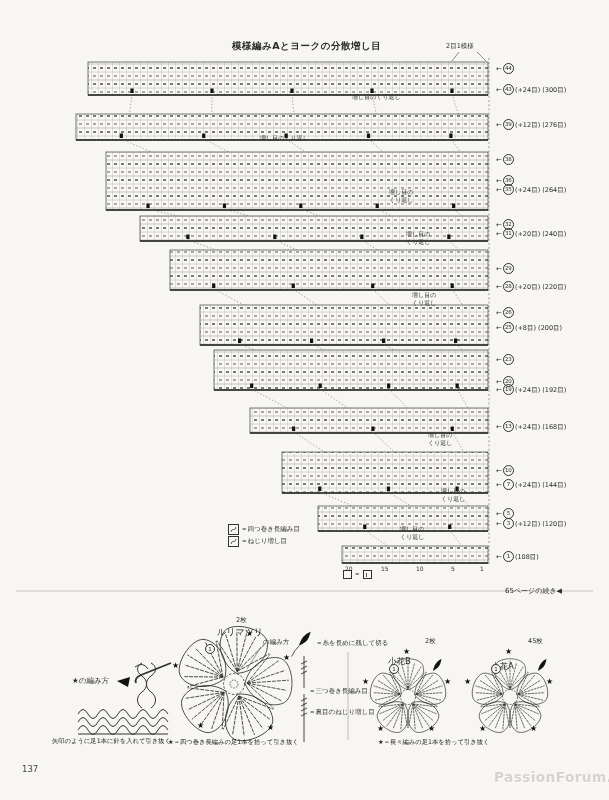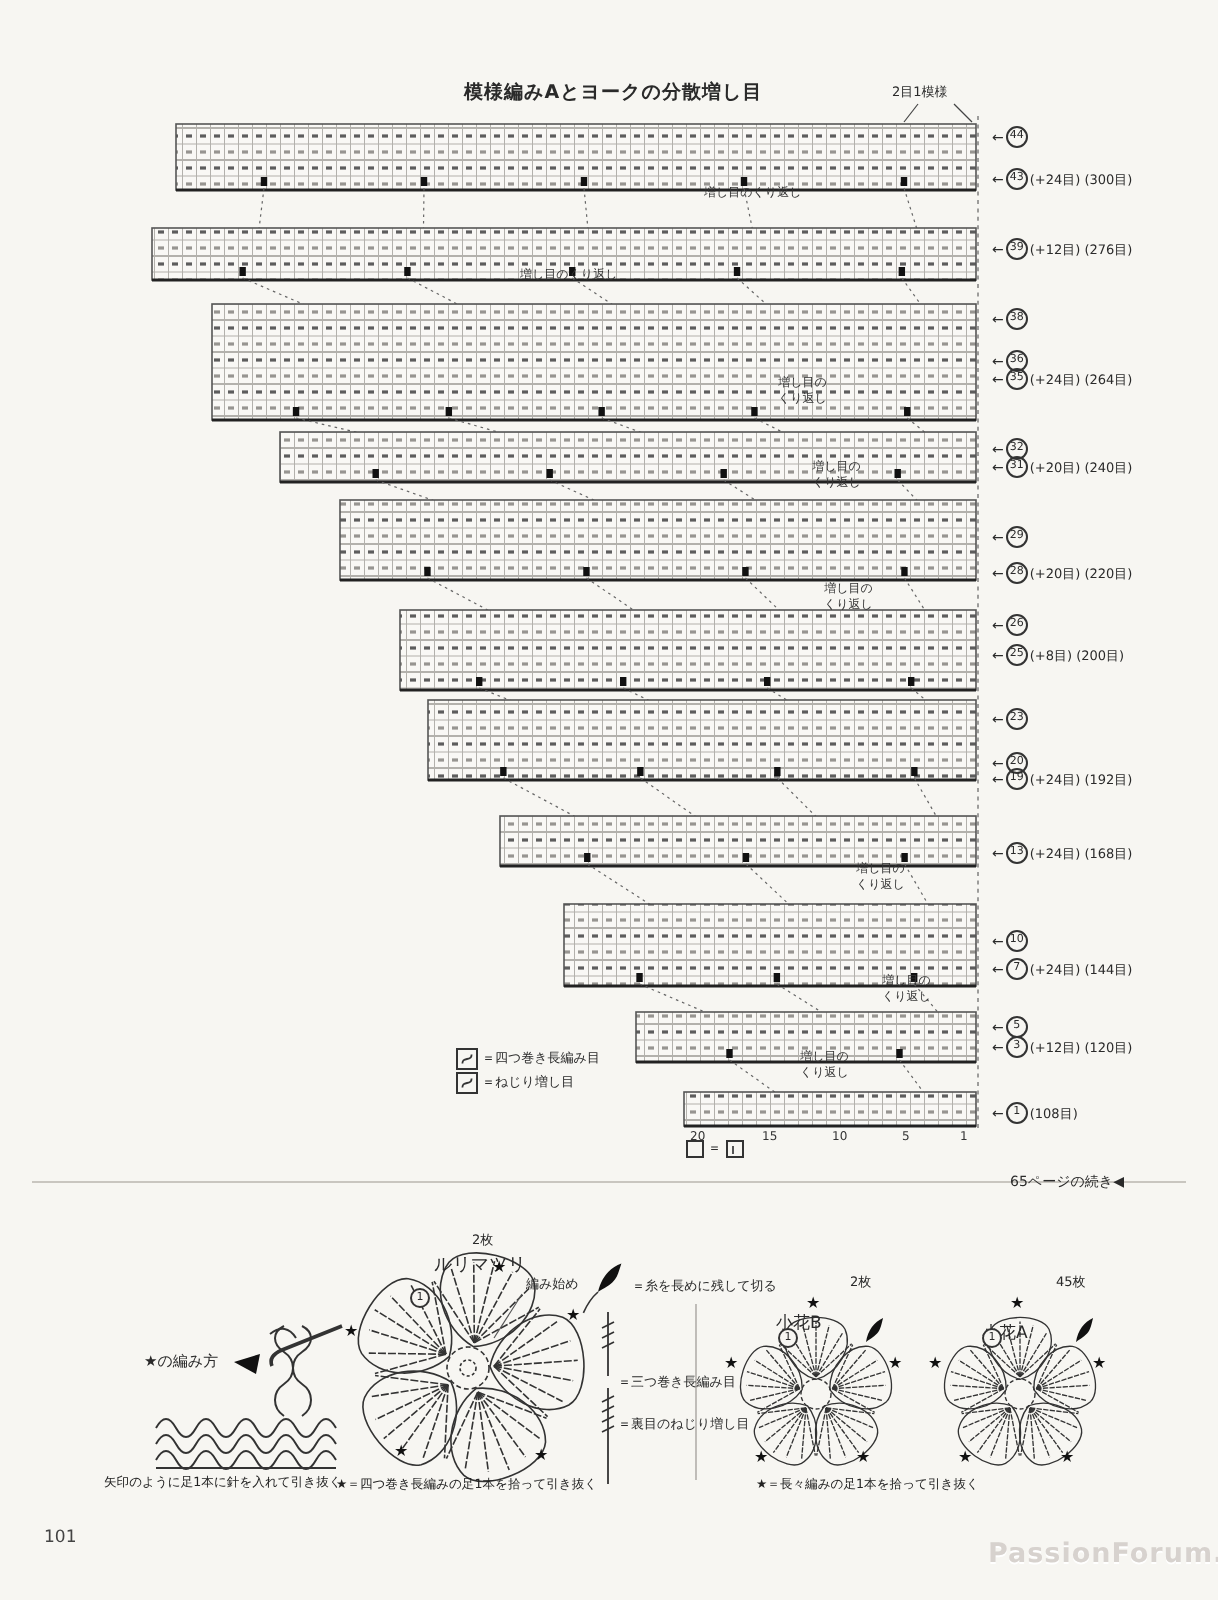--- a/index.html
+++ b/index.html
@@ -396,21 +396,21 @@
   </div>
 
   <div class="t" style="left:505px;top:586px;font-size:7px">65ページの続き◀</div>
 
   <div class="t name" style="left:217px;top:603px;font-size:9px">ルリマツリ</div>
   <div class="t cnt" style="left:236px;top:616px">2枚</div>
 
   <div class="t" style="left:72px;top:676px;font-size:7.5px">★の編み方</div>
   <div class="cap" style="left:52px;top:737px">矢印のように足1本に針を入れて引き抜く</div>
 
-  <div class="t small" style="left:263px;top:638px">編み始め</div>
+  <div class="t small" style="left:263px;top:638px">の編み方</div>
   <div class="t small" style="left:316px;top:639px">＝糸を長めに残して切る</div>
   <div class="t small" style="left:309px;top:687px">＝三つ巻き長編み目</div>
   <div class="t small" style="left:309px;top:708px">＝裏目のねじり増し目</div>
 
   <div class="t name" style="left:388px;top:633px">小花B</div>
   <div class="t cnt" style="left:425px;top:637px">2枚</div>
   <div class="t name" style="left:491px;top:638px">小花A</div>
   <div class="t cnt" style="left:528px;top:637px">45枚</div>
 
   <div class="cap" style="left:168px;top:738px">★＝四つ巻き長編みの足1本を拾って引き抜く</div>
@@ -429,15 +429,15 @@
   <div class="st" style="left:444px;top:678px">★</div>
   <div class="st" style="left:428px;top:725px">★</div>
   <div class="st" style="left:377px;top:725px">★</div>
   <div class="st" style="left:362px;top:678px">★</div>
   <div class="st" style="left:505px;top:648px">★</div>
   <div class="st" style="left:546px;top:678px">★</div>
   <div class="st" style="left:530px;top:725px">★</div>
   <div class="st" style="left:479px;top:725px">★</div>
   <div class="st" style="left:464px;top:678px">★</div>
 
-  <div id="pageno" class="t" style="left:22px;top:764px">101</div>
+  <div id="pageno" class="t" style="left:22px;top:764px">137</div>
   <div id="wm" class="t" style="left:494px;top:769px">PassionForum.ru</div>
 </div>
 
 </body></html>

